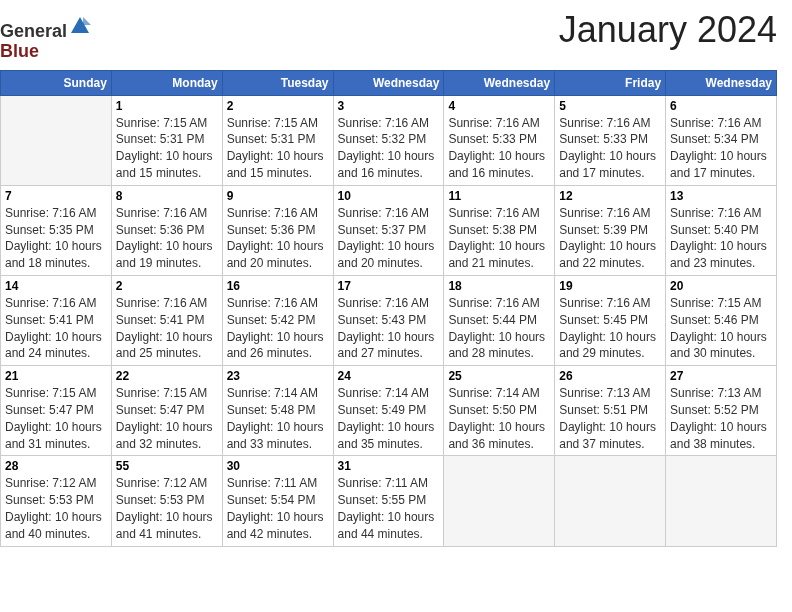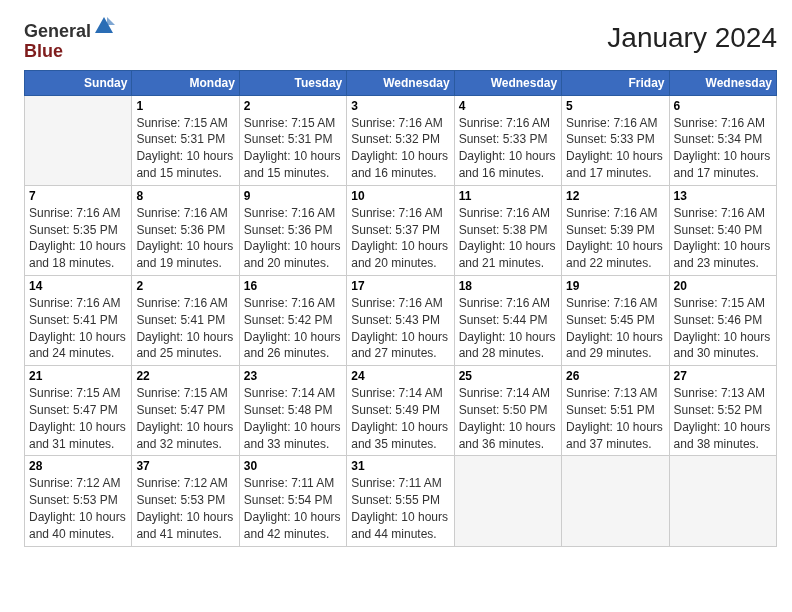--- a/index.html
+++ b/index.html
@@ -5,21 +5,21 @@
     * { box-sizing: border-box; margin: 0; padding: 0; }
     body {
       font-family: Arial, sans-serif;
       background: #fff;
       width: 792px;
       height: 612px;
       overflow: hidden;
     }
     .container {
       width: 792px;
-      padding: 10px 15px 10px 24px;
+      padding: 10px 15px 10px 0;
     }
     .header {
       display: flex;
       justify-content: space-between;
       align-items: flex-start;
       margin-bottom: 8px;
     }
     .logo {
       display: flex;
       align-items: center;
@@ -34,25 +34,24 @@
     .logo-blue { color: #7f1d1d; }
     .logo-icon {
       width: 22px;
       height: 22px;
       margin-left: 2px;
     }
     .title-block {
       text-align: right;
     }
     .month-title {
-      font-size: 28px;
+      font-size: 36px;
       font-weight: normal;
       color: #222;
       line-height: 1.1;
-      margin-top: 13px;
     }
     .location {
       font-size: 14px;
       color: #555;
     }
     .calendar {
       width: 100%;
       border-collapse: collapse;
       font-size: 11px;
     }
@@ -296,21 +295,21 @@
           </td>
         </tr>
         <tr>
           <td>
             <span class="day-num">28</span>
             <div class="day-info" style="white-space: pre-line;">Sunrise: 7:12 AM
 Sunset: 5:53 PM
 Daylight: 10 hours and 40 minutes.</div>
           </td>
           <td>
-            <span class="day-num">37</span>
+            <span class="day-num">55</span>
             <div class="day-info" style="white-space: pre-line;">Sunrise: 7:12 AM
 Sunset: 5:53 PM
 Daylight: 10 hours and 41 minutes.</div>
           </td>
           <td>
             <span class="day-num">30</span>
             <div class="day-info" style="white-space: pre-line;">Sunrise: 7:11 AM
 Sunset: 5:54 PM
 Daylight: 10 hours and 42 minutes.</div>
           </td>

